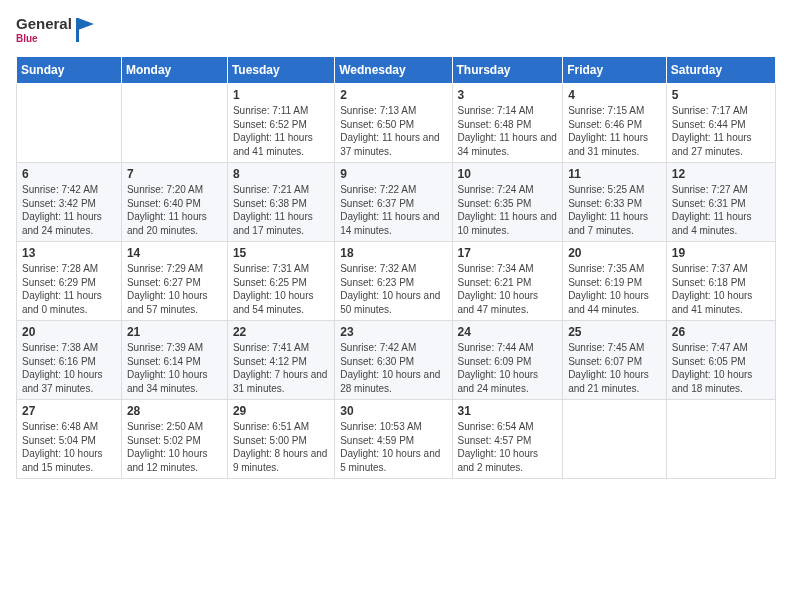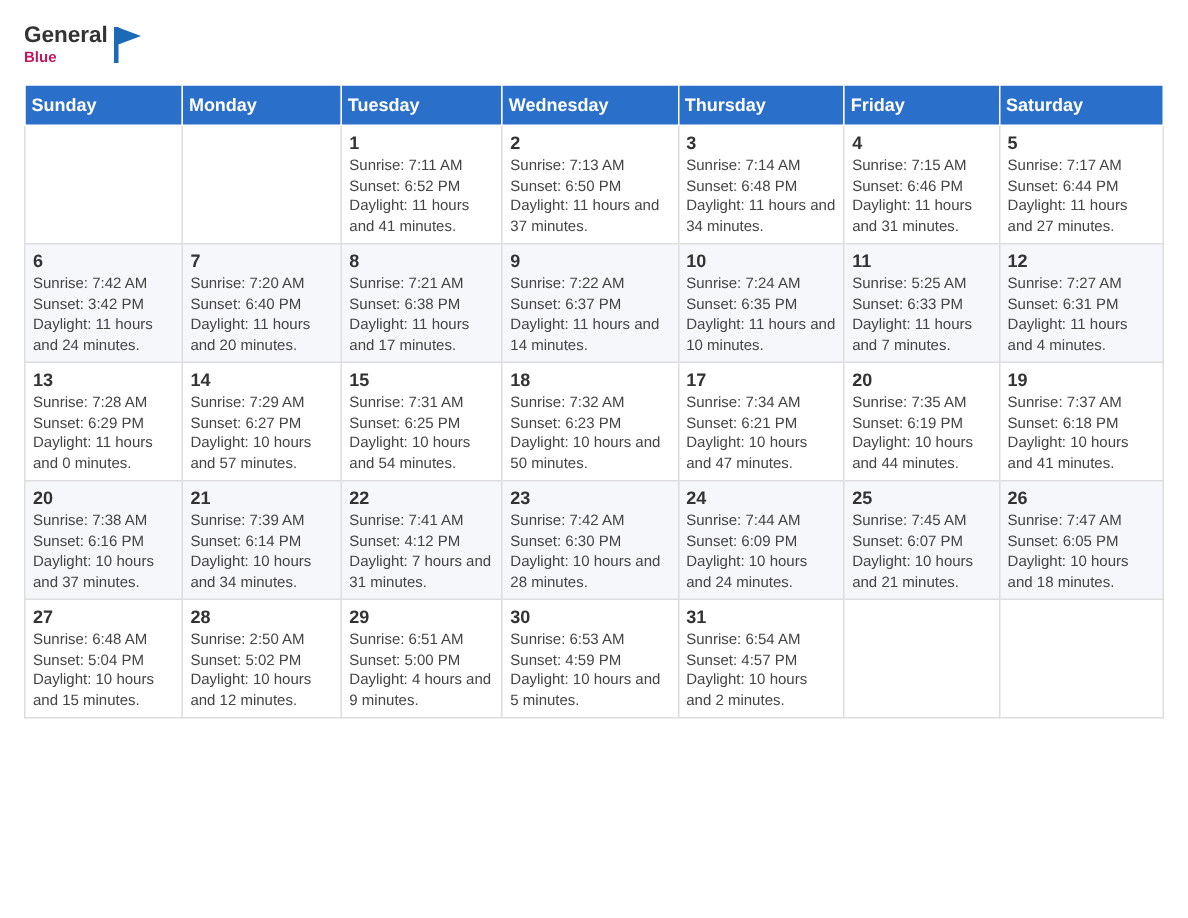--- a/index.html
+++ b/index.html
@@ -275,25 +275,25 @@
         <td>
           <span class="day-num">28</span>
           <div class="cell-text">Sunrise: 2:50 AM</div>
           <div class="cell-text">Sunset: 5:02 PM</div>
           <div class="cell-text">Daylight: 10 hours and 12 minutes.</div>
         </td>
         <td>
           <span class="day-num">29</span>
           <div class="cell-text">Sunrise: 6:51 AM</div>
           <div class="cell-text">Sunset: 5:00 PM</div>
-          <div class="cell-text">Daylight: 4 hours and 9 minutes.</div>
+          <div class="cell-text">Daylight: 8 hours and 9 minutes.</div>
         </td>
         <td>
           <span class="day-num">30</span>
-          <div class="cell-text">Sunrise: 6:53 AM</div>
+          <div class="cell-text">Sunrise: 10:53 AM</div>
           <div class="cell-text">Sunset: 4:59 PM</div>
           <div class="cell-text">Daylight: 10 hours and 5 minutes.</div>
         </td>
         <td>
           <span class="day-num">31</span>
           <div class="cell-text">Sunrise: 6:54 AM</div>
           <div class="cell-text">Sunset: 4:57 PM</div>
           <div class="cell-text">Daylight: 10 hours and 2 minutes.</div>
         </td>
         <td class="empty"></td>

